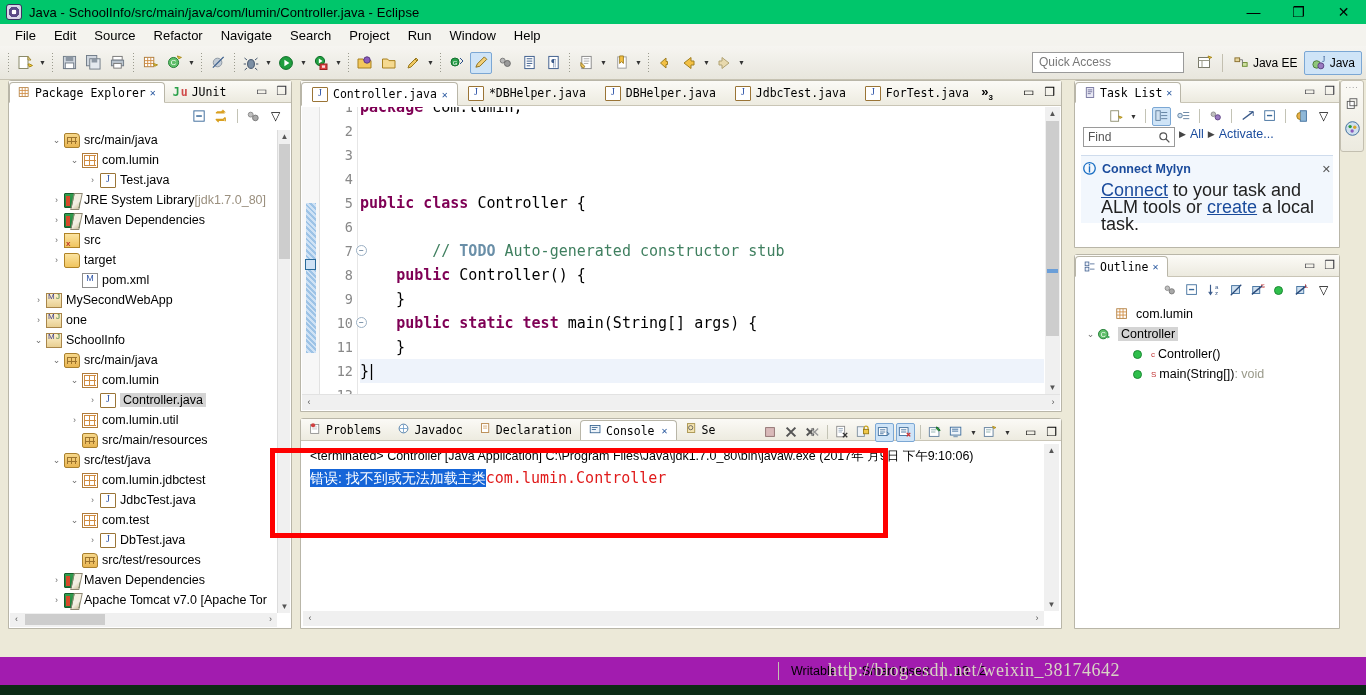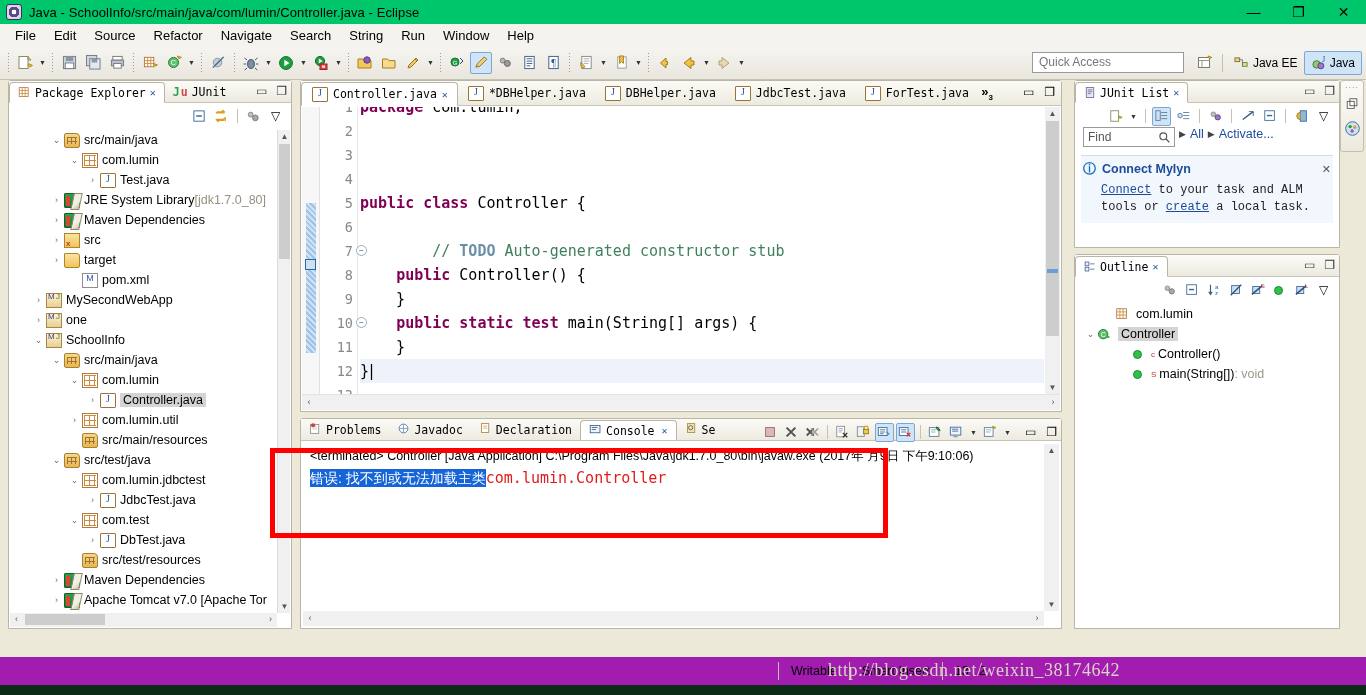--- a/index.html
+++ b/index.html
@@ -167,21 +167,21 @@
   #conhscroll{ position:absolute; left:1px; right:16px; bottom:1px; height:15px; background:#f0f0f0;}
   
   #redbox{ position:absolute; left:270px; top:448px; width:618px; height:90px;
      border:5px solid #fe0000; pointer-events:none; z-index:50; }
   
   #tasklist{ left:1074px; top:0; width:266px; height:168px; }
   #outline{ left:1074px; top:174px; width:266px; bottom:28px; }
   #mylyn{ position:absolute; left:6px; right:6px; top:74px; height:68px;
      background:#f2f7fd; border-top:1px solid #cfdced; }
   #mylyn .hd{ display:flex; align-items:center; gap:6px; font-weight:bold; color:#1a4b9c; font-size:12.5px; padding:4px 2px;}
-  #mylyn .bd{ padding:0 2px 0 20px; font-size:12px; line-height:17px; color:#222;font-family:Liberation Mono, monospace;}
+  #mylyn .bd{ padding:0 2px 0 20px; font-size:18px; line-height:17px; color:#222;}
   #mylyn a{ color:#1a4b9c; text-decoration:underline; }
   #findbox{ position:absolute; left:8px; top:46px; width:92px; height:20px; border:1px solid #9a9a9a;
      background:#fff; font-size:12px; color:#555; padding:2px 4px; }
   #filterrow{ position:absolute; left:104px; top:46px; display:flex; align-items:center; gap:4px;
      font-size:12.5px; color:#1a4b9c;}
   #filterrow .arw{ color:#444; font-size:9px; }
   .outrow{ height:20px; display:flex; align-items:center; font-size:12.5px; }
   .bullet{ width:9px;height:9px;border-radius:50%;background:#2fbf4b;border:1px solid #1c8a33;
      display:inline-block; margin-right:3px; }
   .sup{ font-size:8px; vertical-align:super; }
@@ -211,21 +211,21 @@
   </div>
 </div>
 
 <div id="menubar">
   <span>File</span>
   <span>Edit</span>
   <span>Source</span>
   <span>Refactor</span>
   <span>Navigate</span>
   <span>Search</span>
-  <span>String</span>
+  <span>Project</span>
   <span>Run</span>
   <span>Window</span>
   <span>Help</span>
 </div>
 
 <div id="toolbar">
   <div class="tsep"></div>
   <div class="tgroup">
     <div class="ticon">
       <svg width="16" height="16" viewBox="0 0 16 16">
@@ -823,21 +823,21 @@
     </div>
   </div>
 
   <div class="view" id="tasklist">
     <div class="viewtabs">
       <div class="vtab active">
         <svg width="12" height="13" viewBox="0 0 16 16">
             <rect x="3" y="1.5" width="10" height="13" fill="#e8e8f4" stroke="#5a5a8a"></rect>
             <path d="M5 4.5 h6 M5 7 h6 M5 9.5 h4" stroke="#5a5a8a"></path>
           </svg>
-        <span>JUnit List</span>
+        <span>Task List</span>
         <span class="x">✕</span>
       </div>
       <div class="viewbtns">
         <i>▭</i>
         <i>❐</i>
       </div>
     </div>
     <div class="viewtoolbar">
       <div class="vt">
         <svg width="14" height="14" viewBox="0 0 16 16">

